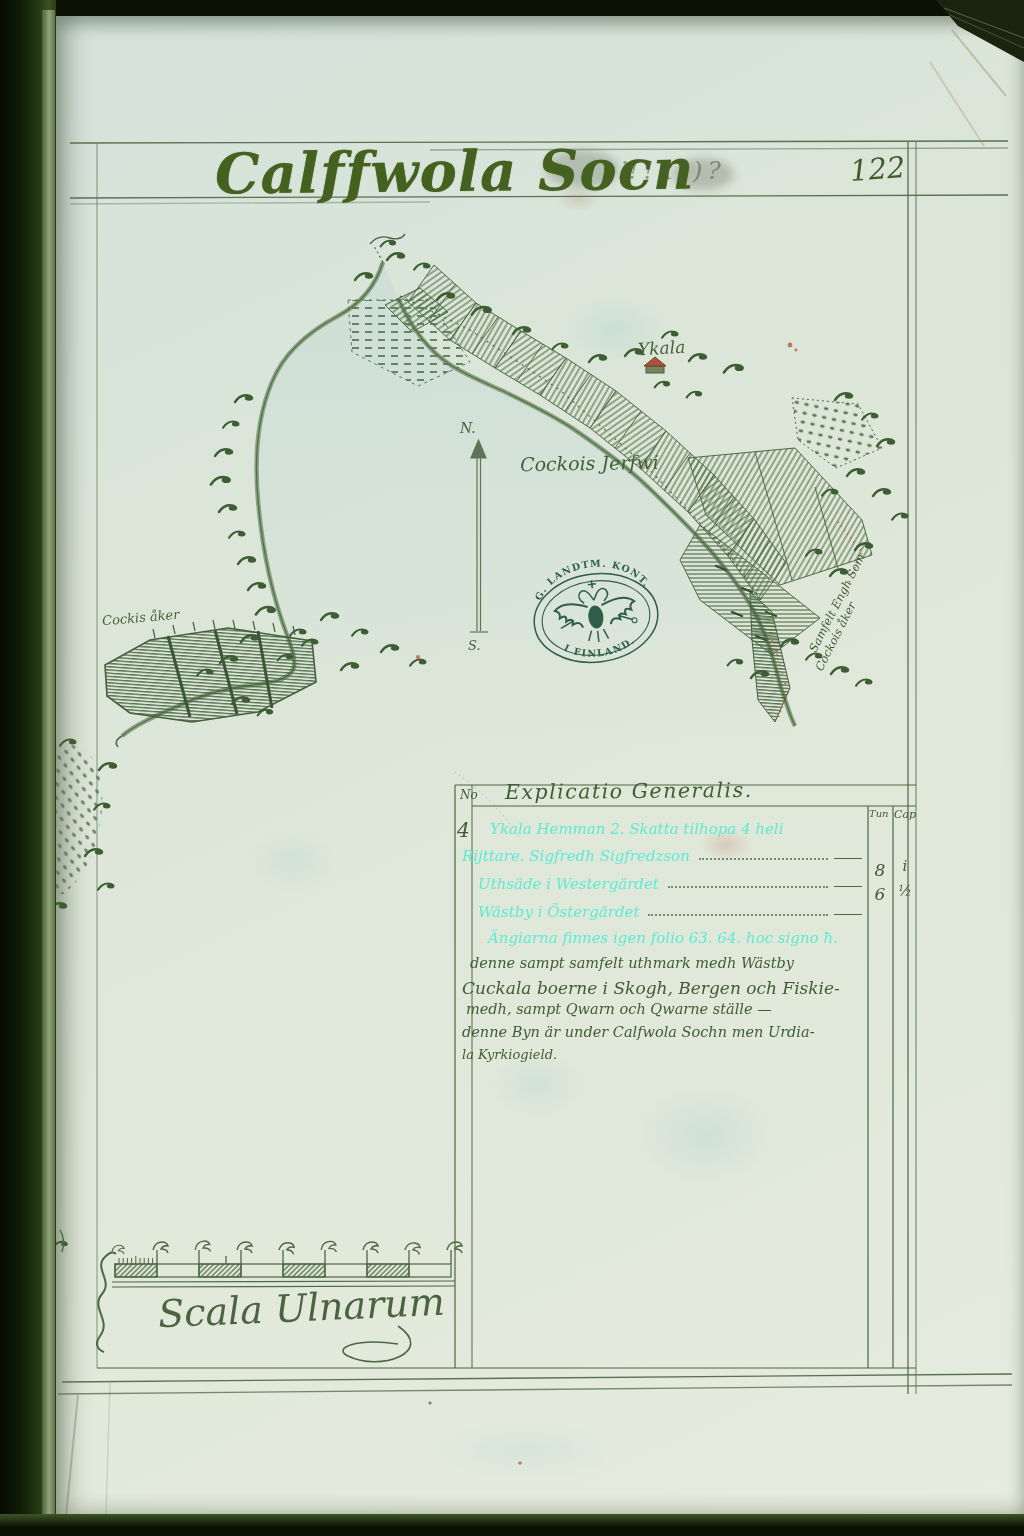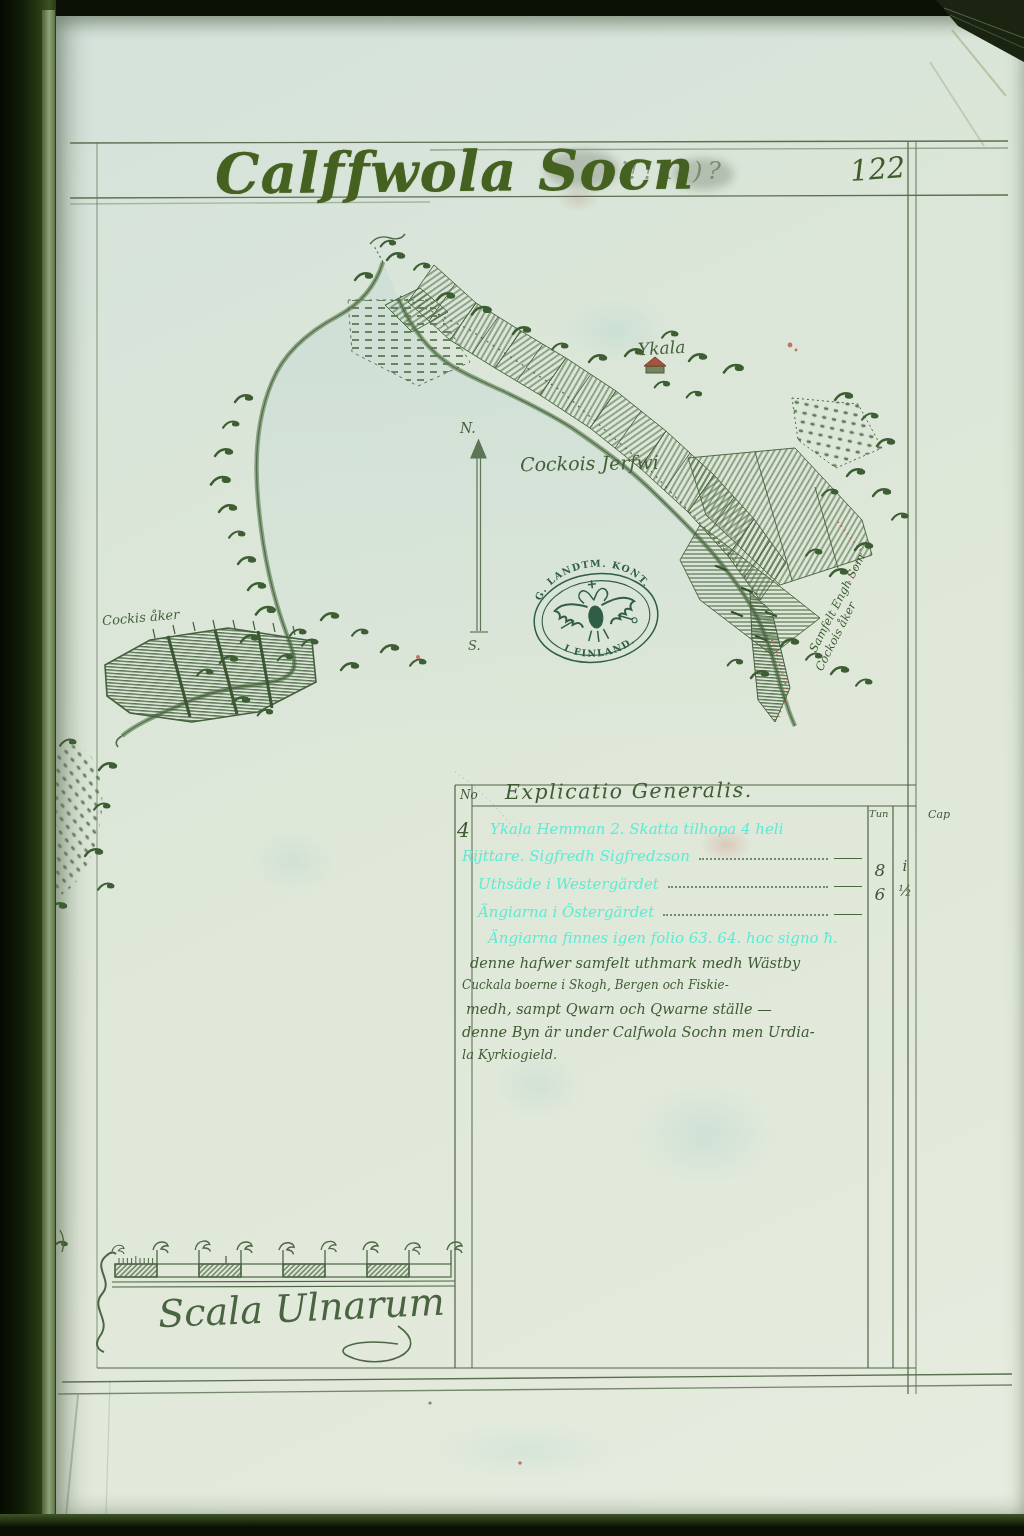--- a/index.html
+++ b/index.html
@@ -368,51 +368,51 @@
 <div class="hw maplabel" style="left:468px;top:638px;font-size:13px;">S.</div>
 <div style="position:absolute;left:806px;top:648px;transform:rotate(-63deg);transform-origin:0 0;">
   <div class="hw" style="position:static;font-size:11.5px;">Samfelt Engh Som</div>
   <div class="hw" style="position:static;font-size:11.5px;margin-left:-14px;">Cockois åker</div>
 </div>
 
 <div class="hw" style="left:505px;top:779px;font-size:20.5px;letter-spacing:1.5px;transform:rotate(-.5deg);">Explicatio Generalis.</div>
 <div class="hw" style="left:452px;top:788px;font-size:12px;margin-left:8px;">No</div>
 <div class="hw" style="left:457px;top:818px;font-size:20px;">4</div>
 <div class="hw" style="left:869px;top:808px;font-size:10px;">Tun</div>
-<div class="hw" style="left:894px;top:808px;font-size:11px;padding-left:34px;">Cap</div>
+<div class="hw" style="left:894px;top:808px;font-size:11px;">Cap</div>
 
 <div class="row" style="left:490px;top:820px;width:372px;">
   <span>Ykala Hemman 2. Skatta tilhopa 4 heli</span>
 </div>
 <div class="row" style="left:462px;top:847px;width:400px;">
   <span>Rijttare. Sigfredh Sigfredzson</span>
       <span class="leader"></span>
       <span class="enddash"></span>
 </div>
 <div class="row" style="left:478px;top:875px;width:384px;">
   <span>Uthsäde i Westergärdet</span>
       <span class="leader"></span>
       <span class="enddash"></span>
 </div>
 <div class="row" style="left:478px;top:903px;width:384px;">
-  <span>Ängiarna i Östergärdet</span>
+  <span>Wästby i Östergärdet</span>
       <span class="leader"></span>
       <span class="enddash"></span>
 </div>
 <div class="row" style="left:488px;top:929px;width:374px;">
   <span>Ängiarna finnes igen folio 63. 64. hoc signo ħ.</span>
 </div>
 
 <div class="colval" style="left:870px;top:860px;width:20px;font-size:17px;">8</div>
 <div class="colval" style="left:870px;top:884px;width:20px;font-size:17px;">6</div>
 <div class="colval" style="left:895px;top:857px;width:20px;font-size:15px;">i</div>
 <div class="colval" style="left:894px;top:883px;width:22px;font-size:14px;">½</div>
 
-<div class="hw" style="left:470px;top:955px;font-size:14.5px;">denne hafwer samfelt uthmark medh Wästby</div>
-<div class="hw" style="left:462px;top:978px;font-size:12px;">Cuckala boerne i Skogh, Bergen och Fiskie-</div>
+<div class="hw" style="left:470px;top:955px;font-size:14.5px;">denne sampt samfelt uthmark medh Wästby</div>
+<div class="hw" style="left:462px;top:978px;font-size:17px;">Cuckala boerne i Skogh, Bergen och Fiskie-</div>
 <div class="hw" style="left:466px;top:1001px;font-size:14.5px;">medh, sampt Qwarn och Qwarne ställe —</div>
 <div class="hw" style="left:462px;top:1024px;font-size:14.5px;">denne Byn är under Calfwola Sochn men Urdia-</div>
 <div class="hw" style="left:462px;top:1047px;font-size:13px;">la Kyrkiogield.</div>
 
 <div class="hw" style="left:158px;top:1286px;font-size:38px;transform:rotate(-2.5deg);color:#4a6340;">Scala Ulnarum</div>
 
 <div class="bottomedge"></div>
 
 </div>
 

